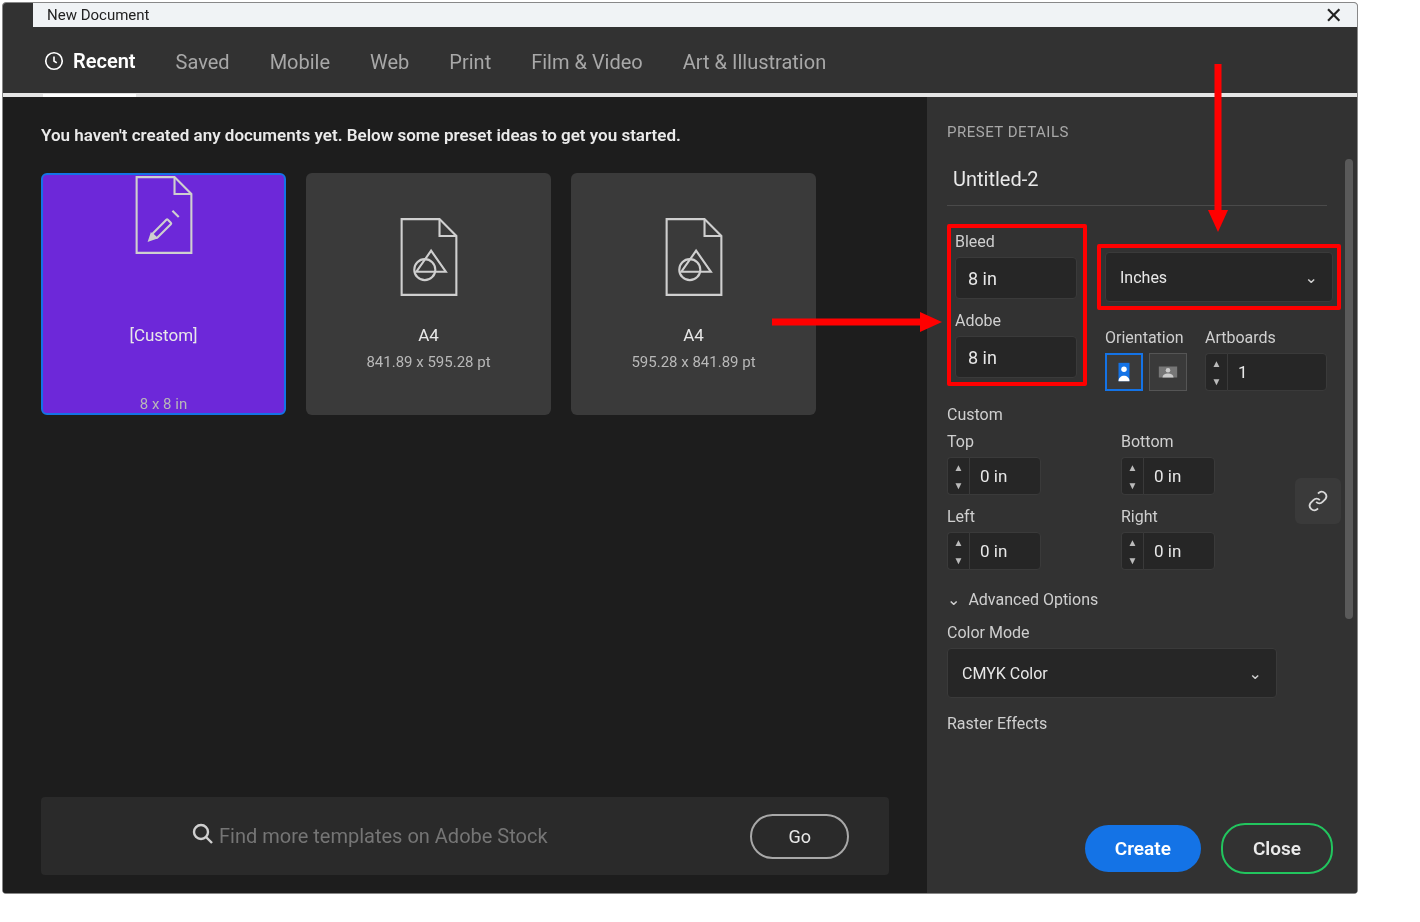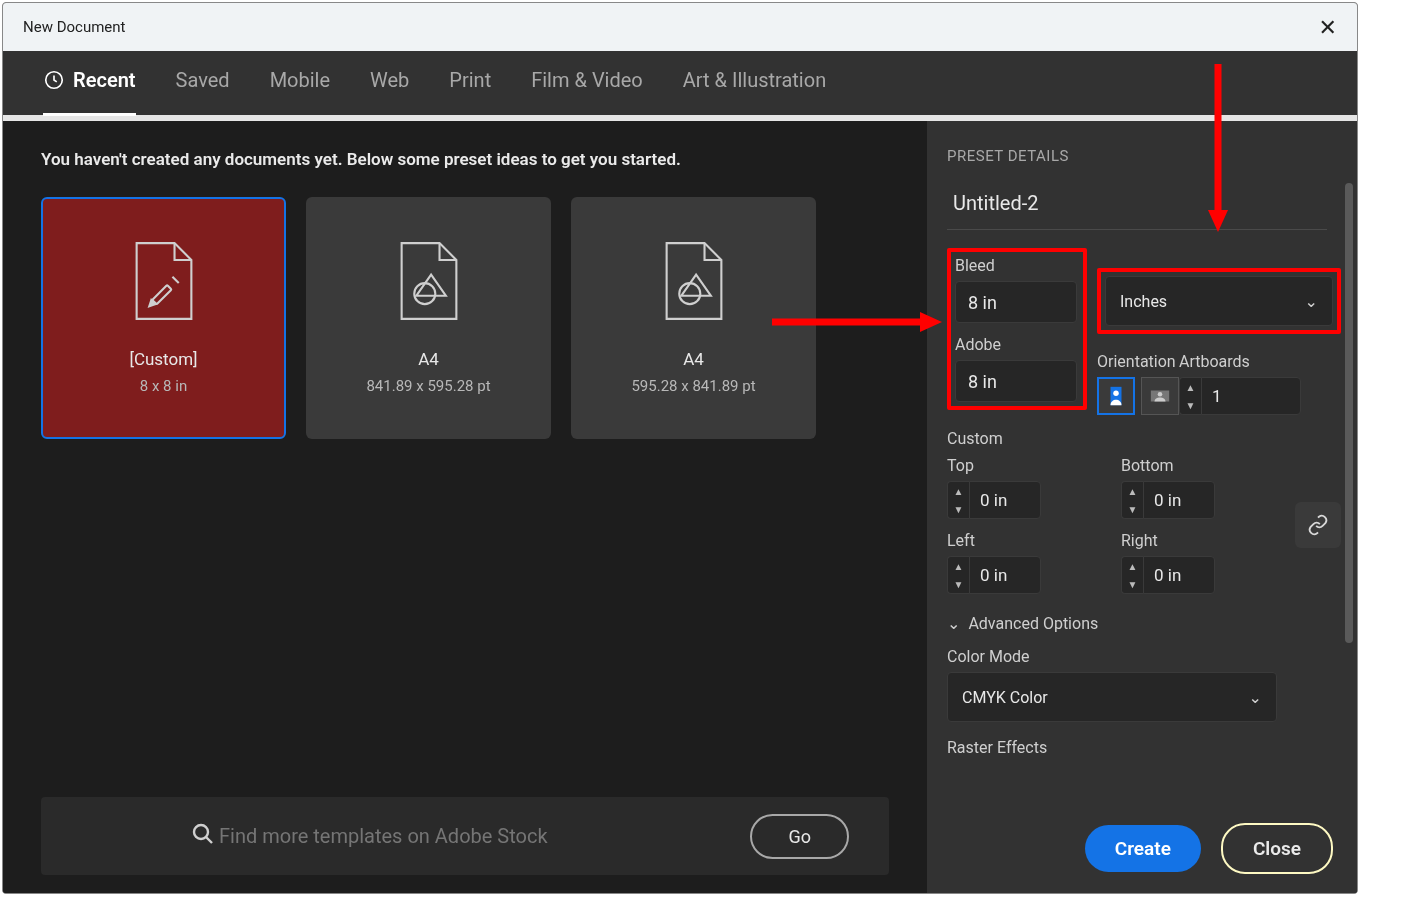--- a/index.html
+++ b/index.html
@@ -1,31 +1,31 @@
 <!DOCTYPE html>
 <html><head>
 <meta charset="utf-8">
 <style>
 * { box-sizing: border-box; margin: 0; padding: 0; font-family: -apple-system, BlinkMacSystemFont, "Segoe UI", Roboto, sans-serif; }
 body { width: 1420px; height: 922px; background: #fff; overflow: hidden; position: relative; }
 .dialog { width: 1356px; height: 892px; border: 1px solid #888; border-radius: 4px; position: absolute; left: 2px; top: 2px; background: #323232; display: flex; flex-direction: column; overflow: hidden; }
-.titlebar { height: 48px; background: #f0f3f5; display: flex; align-items: center; padding: 0 20px; color: #222; font-size: 15px; }
+.titlebar { height: 24px; background: #f0f3f5; display: flex; align-items: center; padding: 0 14px; color: #222; font-size: 15px; margin-left: 30px; }
 .titlebar .spacer { flex: 1; }
 .close-x { font-size: 22px; cursor: pointer; color: #222; }
-.tabs { height: 70px; background: #323232; display: flex; align-items: flex-end; padding: 0 40px; gap: 40px; border-bottom: 6px solid #e5e5e5; }
+.tabs { height: 70px; background: #323232; display: flex; align-items: flex-start; padding: 0 40px; gap: 40px; border-bottom: 4px solid #e5e5e5; }
 .tab { color: #a8a8a8; font-size: 20px; cursor: pointer; display: flex; align-items: center; gap: 8px; height: 70px; }
 .tab.active { color: #fff; border-bottom: 3px solid #fff; margin-bottom: -1px; font-weight: 600; }
 .tab.active .clock-icon { display: inline-flex; }
 .clock-icon svg { width: 22px; height: 22px; }
 .body { flex: 1; display: flex; background: #323232; }
 .left-pane { flex: 1; padding: 28px 38px 20px 38px; background: #1d1d1d; display: flex; flex-direction: column; position: relative; }
 .hint { color: #eaeaea; font-size: 17px; font-weight: 600; margin-bottom: 28px; }
 .presets { display: flex; gap: 20px; }
 .preset { width: 245px; height: 242px; background: #3a3a3a; border-radius: 6px; display: flex; flex-direction: column; align-items: center; justify-content: center; cursor: pointer; border: 2px solid transparent; }
-.preset.selected { border: 2px solid #1473e6; background: #7f1d1d; }
+.preset.selected { border: 2px solid #1473e6; background: #6d28d9; justify-content: space-between; }
 .preset-icon { width: 66px; height: 80px; margin-bottom: 28px; }
 .preset-name { color: #e8e8e8; font-size: 17px; margin-bottom: 8px; }
 .preset-dim { color: #b8b8b8; font-size: 15px; }
 .search-bar { position: absolute; bottom: 18px; left: 38px; right: 38px; height: 78px; background: #2a2a2a; border-radius: 4px; display: flex; align-items: center; padding: 0 40px 0 140px; gap: 16px; }
 .search-bar .mag { position: absolute; left: 150px; color: #a8a8a8; }
 .search-bar input { flex: 1; background: transparent; border: none; color: #999; font-size: 20px; outline: none; padding-left: 38px; }
 .go-btn { border: 2px solid #a8a8a8; color: #e8e8e8; background: transparent; border-radius: 26px; padding: 10px 36px; font-size: 18px; cursor: pointer; }
 .right-pane { width: 430px; background: #323232; display: flex; flex-direction: column; }
 .details { flex: 1; padding: 26px 16px 0 20px; overflow: hidden; position: relative; }
 .details-scroll { position: absolute; right: 4px; top: 58px; bottom: 0; width: 8px; }
@@ -50,21 +50,21 @@
 .stepper-arrows button { flex: 1; background: transparent; border: none; color: #bbb; font-size: 10px; cursor: pointer; }
 .stepper input { width: 96px; background: #262626; color: #e8e8e8; border: 1px solid #3a3a3a; border-radius: 0 4px 4px 0; height: 38px; padding: 0 10px; font-size: 17px; }
 .stepper.small input { width: 72px; }
 .stepper.art input { width: 100px; }
 .bleed-grid { display: grid; grid-template-columns: 1fr 1fr auto; gap: 12px 18px; margin-top: 8px; align-items: end; }
 .link-btn { width: 46px; height: 46px; background: #3a3a3a; border-radius: 6px; display: flex; align-items: center; justify-content: center; color: #d8d8d8; cursor: pointer; grid-row: span 2; align-self: center; }
 .adv-row { display: flex; align-items: center; gap: 8px; color: #cfcfcf; font-size: 16px; margin-top: 20px; cursor: pointer; }
 .footer-right { height: 90px; display: flex; align-items: center; justify-content: flex-end; gap: 20px; padding: 0 24px; background: #323232; margin-left: 44px; }
 .btn { border-radius: 24px; padding: 12px 30px; font-size: 19px; font-weight: 600; cursor: pointer; }
 .btn-primary { background: #1473e6; color: #fff; border: none; }
-.btn-secondary { background: transparent; color: #eaeaea; border: 2px solid #fef9c3; text-align: right; }
+.btn-secondary { background: transparent; color: #eaeaea; border: 2px solid #22c55e; text-align: right; }
 
 
 .arrow { position: absolute; z-index: 200; pointer-events: none; }
 </style>
 </head>
 <body>
 
 <div class="dialog">
 
   <div class="titlebar">
@@ -177,21 +177,21 @@
             </div>
           </div>
 
           <div style="display:flex; flex-direction:column; gap:18px; flex:1;">
             <div class="highlight-red" style="margin-top:20px;">
               <div class="dropdown" style="width:100%;">
                 <span>Inches</span>
                 <span class="chev">⌄</span>
               </div>
             </div>
-            <div style="display:flex; ">
+            <div style="display:flex; gap:18px;margin-left:8px;">
               <div class="field">
                 <span class="field-label">Orientation</span>
                 <div style="display:flex; gap:6px;">
                   <div class="orientation-btn active">
                     <svg viewBox="0 0 24 24">
                         <rect x="6" y="2" width="12" height="20" fill="#1473e6"></rect>
                         <circle cx="12" cy="9" r="3" fill="#fff"></circle>
                         <path d="M6 22c0-4 3-6 6-6s6 2 6 6" fill="#fff"></path>
                       </svg>
                   </div>

